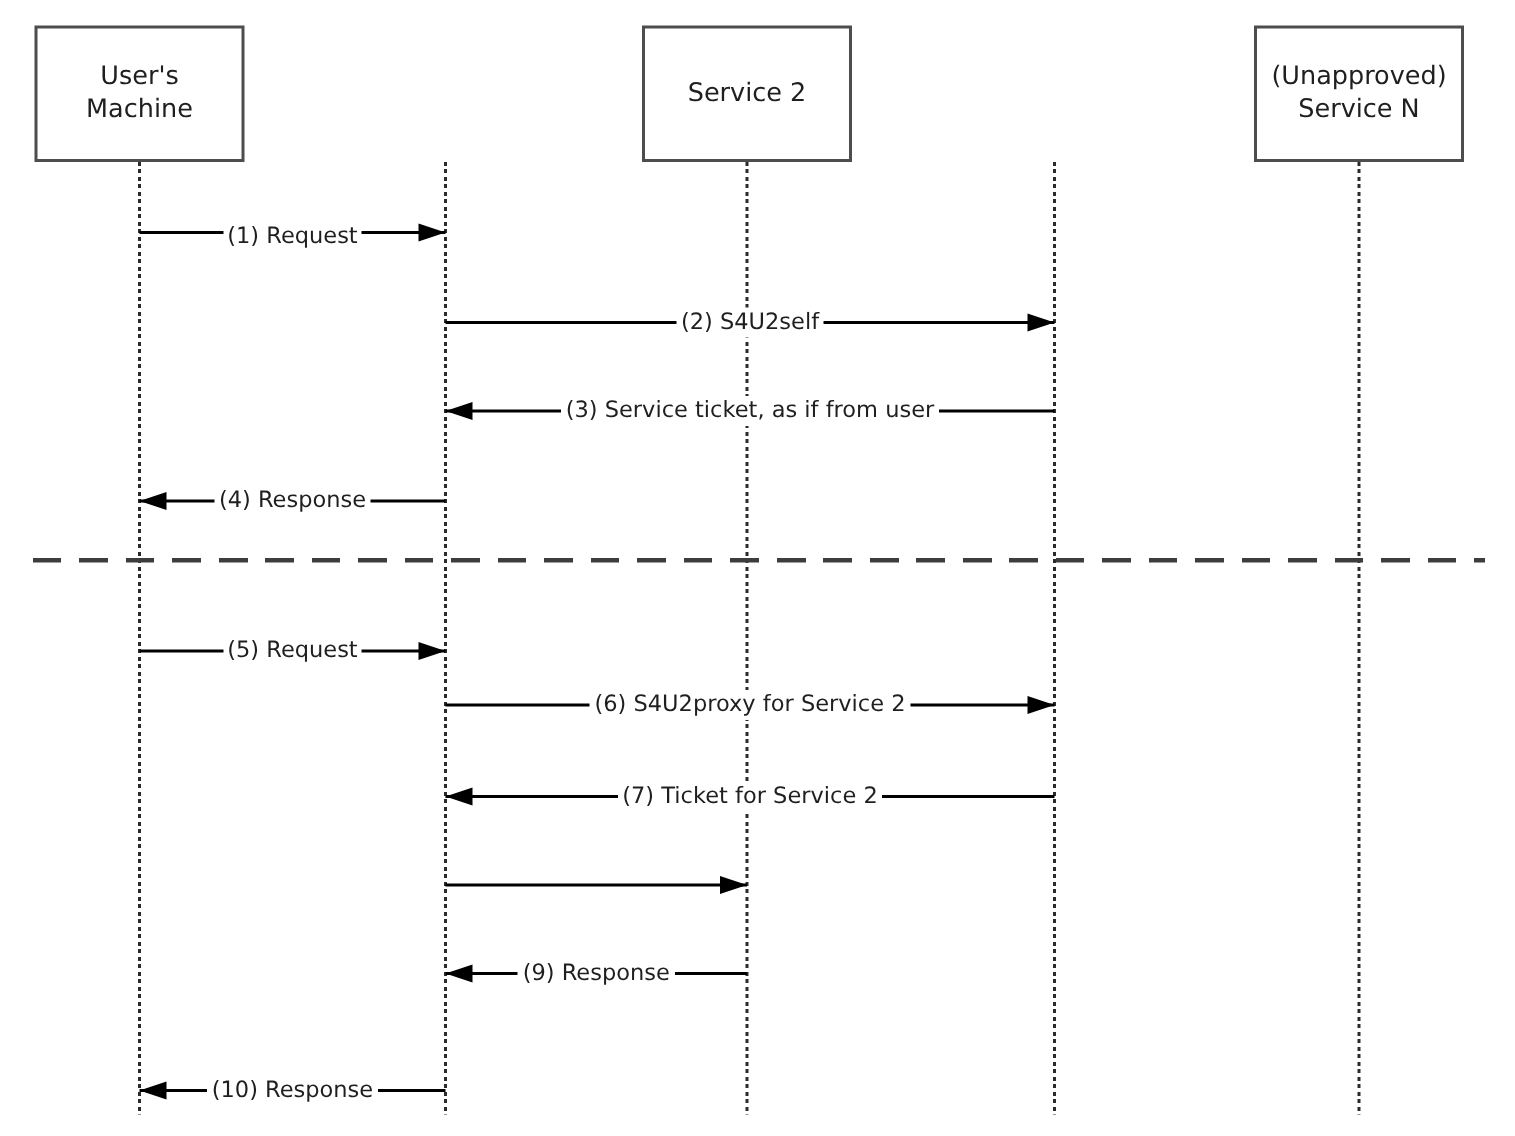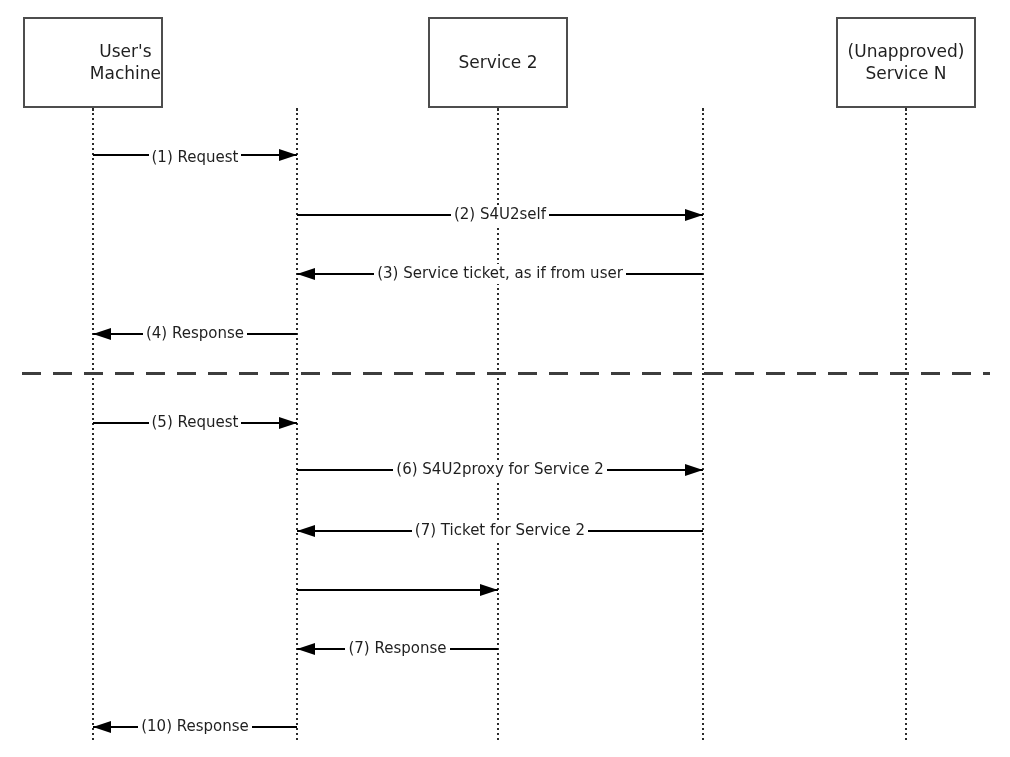--- a/index.html
+++ b/index.html
@@ -91,21 +91,21 @@
     color: var(--text, #1f1f1f);
     text-align: center;
     white-space: pre-line;
   }
 </style>
 </head>
 <body>
 
 <div class="stage" id="stage">
   <div class="divider" id="divider" style="top: 372px;"></div>
-<div class="pbox" style="left: 23px; justify-content: flex-end;">
+<div class="pbox" style="left: 23px;">
     <span class="box-label">User's
 Machine</span>
   </div>
     <div class="lifeline" style="left: 92px;"></div>
     <div class="lifeline" style="left: 296px;"></div>
     <div class="pbox" style="left: 428px;">
     <span class="box-label">Service 2</span>
   </div>
     <div class="lifeline" style="left: 497px;"></div>
     <div class="lifeline" style="left: 702px;"></div>
@@ -127,21 +127,21 @@
     <div class="message" style="left: 297px; width: 406px; top: 261.5px; height: 25px;">
     <div class="msg-line"></div>
     <div class="arrow-head left"></div>
     <div class="msg-label">(3) Service ticket, as if from user</div>
   </div>
     <div class="message" style="left: 93px; width: 204px; top: 321.5px; height: 25px; justify-content: center;">
     <div class="msg-line"></div>
     <div class="arrow-head left"></div>
     <div class="msg-label">(4) Response</div>
   </div>
-    <div class="message" style="left: 93px; width: 204px; top: 410px; height: 25px;">
+    <div class="message" style="left: 93px; width: 204px; top: 421px; height: 25px;">
     <div class="msg-line"></div>
     <div class="arrow-head right"></div>
     <div class="msg-label">(5) Request</div>
   </div>
     <div class="message" style="left: 297px; width: 406px; top: 457.5px; height: 25px; justify-content: center;">
     <div class="msg-line"></div>
     <div class="arrow-head right"></div>
     <div class="msg-label">(6) S4U2proxy for Service 2</div>
   </div>
     <div class="message" style="left: 297px; width: 406px; top: 518.5px; height: 25px;">
@@ -149,20 +149,20 @@
     <div class="arrow-head left"></div>
     <div class="msg-label">(7) Ticket for Service 2</div>
   </div>
     <div class="message" style="left: 297px; width: 201px; top: 568px; height: 44px;">
     <div class="msg-line"></div>
     <div class="arrow-head right"></div>
   </div>
     <div class="message" style="left: 297px; width: 201px; top: 636.5px; height: 25px;">
     <div class="msg-line"></div>
     <div class="arrow-head left"></div>
-    <div class="msg-label">(7) Response</div>
+    <div class="msg-label">(9) Response</div>
   </div>
     <div class="message" style="left: 93px; width: 204px; top: 714.5px; height: 25px;">
     <div class="msg-line"></div>
     <div class="arrow-head left"></div>
     <div class="msg-label">(10) Response</div>
   </div>
   </div>
 
 </body></html>

